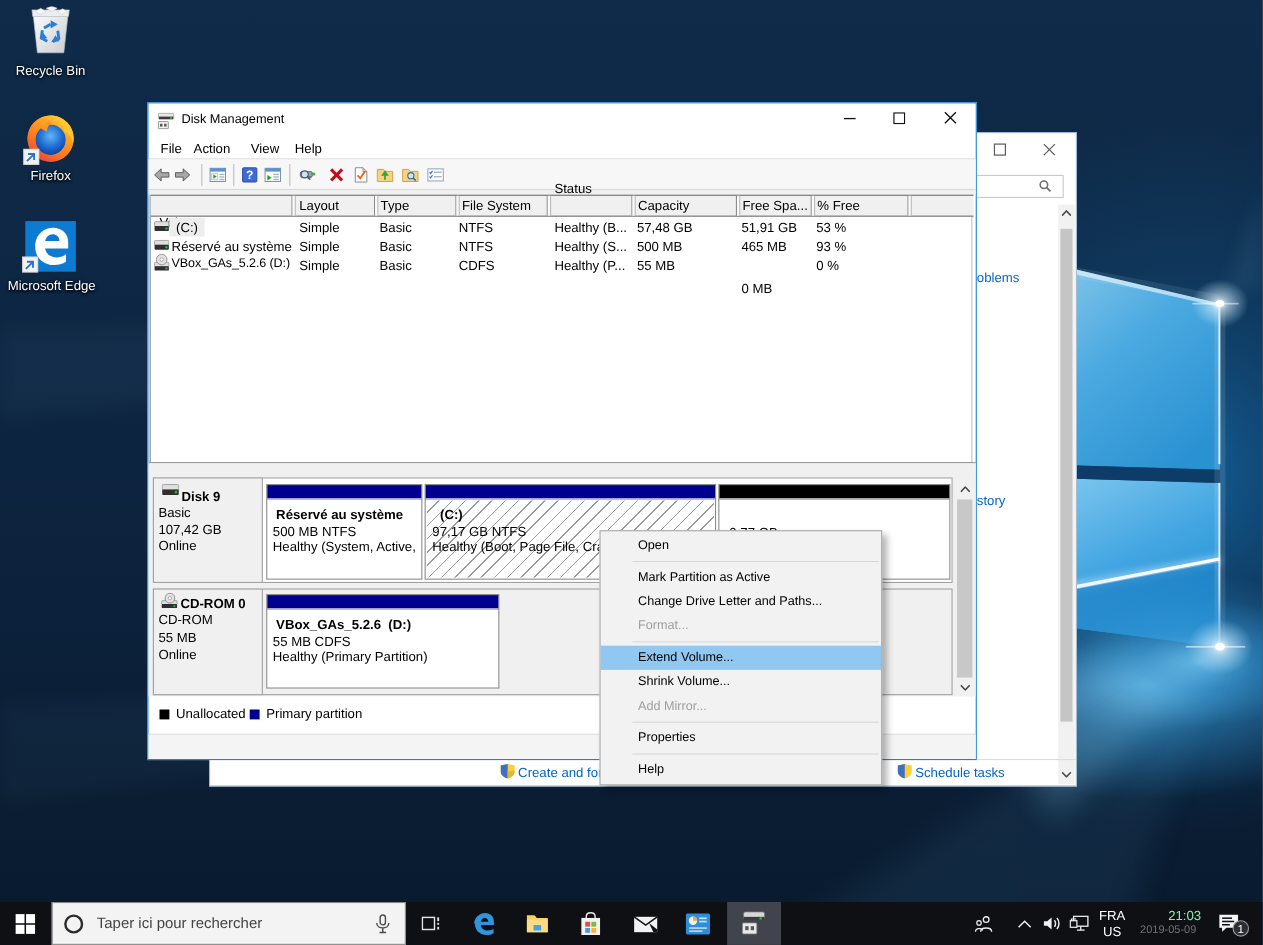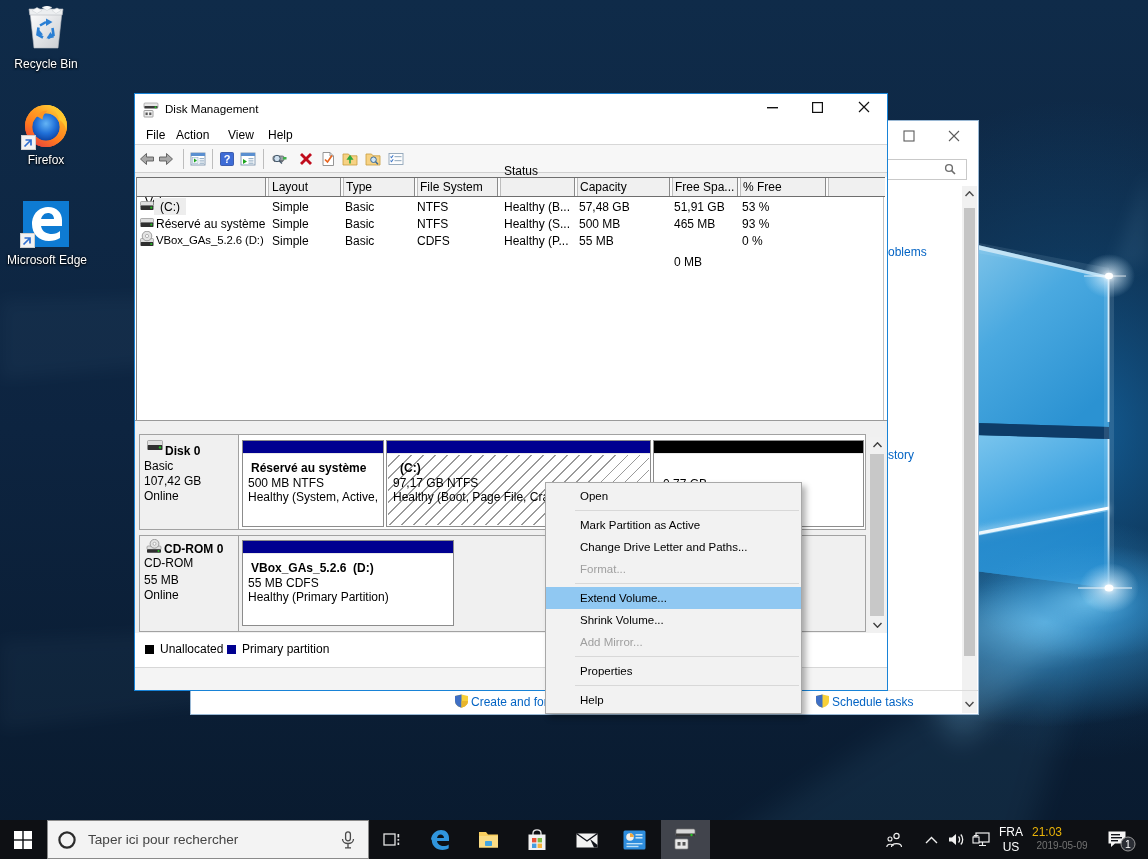--- a/index.html
+++ b/index.html
@@ -366,21 +366,21 @@
 
   <div class="ab" style="left:0;top:333px;width:752px;height:206px;background:#f0f0f0;"></div>
 
   <div class="ab" style="left:4px;top:340px;width:727px;height:96px;background:#fff;border:1px solid #a2a2a2;box-sizing:border-box;"></div>
   <div class="ab" style="left:4px;top:340px;width:100px;height:96px;background:#f0f0f0;border:1px solid #a2a2a2;box-sizing:border-box;"></div>
   <svg class="ab" style="left:12px;top:346px" width="16" height="11" viewBox="0 0 16 11">
         <rect x="0.5" y="0.5" width="15" height="5" rx="1" fill="#dfdfdf" stroke="#909090" stroke-width="0.7"></rect>
         <rect x="0.5" y="5" width="15" height="5" rx="0.8" fill="#2f2f2f"></rect>
         <circle cx="13" cy="7.4" r="1.2" fill="#22bb22"></circle>
       </svg>
-  <div class="ab t12" style="left:30px;top:350px;font-weight:bold;">Disk 0</div>
+  <div class="ab t12" style="left:30px;top:350px;font-weight:bold;">Disk 9</div>
   <div class="ab t12" style="left:9px;top:365px;">Basic</div>
   <div class="ab t12" style="left:9px;top:380px;">107,42 GB</div>
   <div class="ab t12" style="left:9px;top:395px;">Online</div>
 
   <div class="ab" style="left:107px;top:346px;width:142px;height:87px;border:1px solid #8c8c8c;background:#fff;box-sizing:border-box;">
     <div style="height:12px;background:#000090;border-bottom:1px solid #e8e8e8;"></div>
     <div class="ab t12" style="left:8px;top:20px;font-weight:bold;white-space:nowrap;overflow:hidden;width:130px;">Réservé au système</div>
     <div class="ab t12" style="left:5px;top:35px;white-space:nowrap;">500 MB NTFS</div>
     <div class="ab t12" style="left:5px;top:49px;white-space:nowrap;overflow:hidden;width:134px;">Healthy (System, Active,</div>
   </div>
@@ -535,21 +535,21 @@
         <path d="M10.5 4.5 C12 6 12 9 10.5 10.5 M12.8 2.5 C15.3 5 15.3 10 12.8 12.5" fill="none" stroke="#f0f0f0" stroke-width="1.3"></path>
       </svg>
   <svg class="ab" style="left:972px;top:12px" width="18" height="16" viewBox="0 0 18 16">
         <rect x="4" y="1" width="13" height="9" fill="none" stroke="#f0f0f0" stroke-width="1.2"></rect>
         <path d="M10.5 10 V13 M7 13.5 H14" stroke="#f0f0f0" stroke-width="1.2"></path>
         <rect x="1" y="5" width="6" height="6" fill="#10131a" stroke="#f0f0f0" stroke-width="1.1"></rect>
         <path d="M2 5 V3.5 H6.5" fill="none" stroke="#f0f0f0" stroke-width="1"></path>
       </svg>
   <div class="ab" style="left:996px;top:5px;width:30px;text-align:center;color:#fff;font-size:12px;">FRA</div>
   <div class="ab" style="left:996px;top:20px;width:30px;text-align:center;color:#fff;font-size:12px;">US</div>
-  <div class="ab" style="left:1032px;top:5px;width:60px;text-align:left;color:#eab308;font-size:12px;">21:03</div>
+  <div class="ab" style="left:1032px;top:5px;width:60px;text-align:right;color:#86efac;font-size:12px;">21:03</div>
   <div class="ab" style="left:1027px;top:20px;width:70px;text-align:center;color:#737373;font-size:10px;">2019-05-09</div>
   <svg class="ab" style="left:1107px;top:10px" width="30" height="22" viewBox="0 0 30 22">
         <path d="M1.5 1.5 H18.5 V13.5 H8 L4 17 V13.5 H1.5 Z" fill="#f5f5f5"></path>
         <rect x="4" y="4" width="9" height="1.4" fill="#10131a"></rect>
         <rect x="4" y="7" width="11" height="1.4" fill="#10131a"></rect>
         <rect x="4" y="10" width="7" height="1.4" fill="#10131a"></rect>
         <circle cx="21" cy="14" r="7" fill="#2b2e35" stroke="#9a9a9a" stroke-width="1"></circle>
         <text x="21" y="18" font-family="Liberation Sans" font-size="10.5" fill="#fff" text-anchor="middle">1</text>
       </svg>
 </div>

